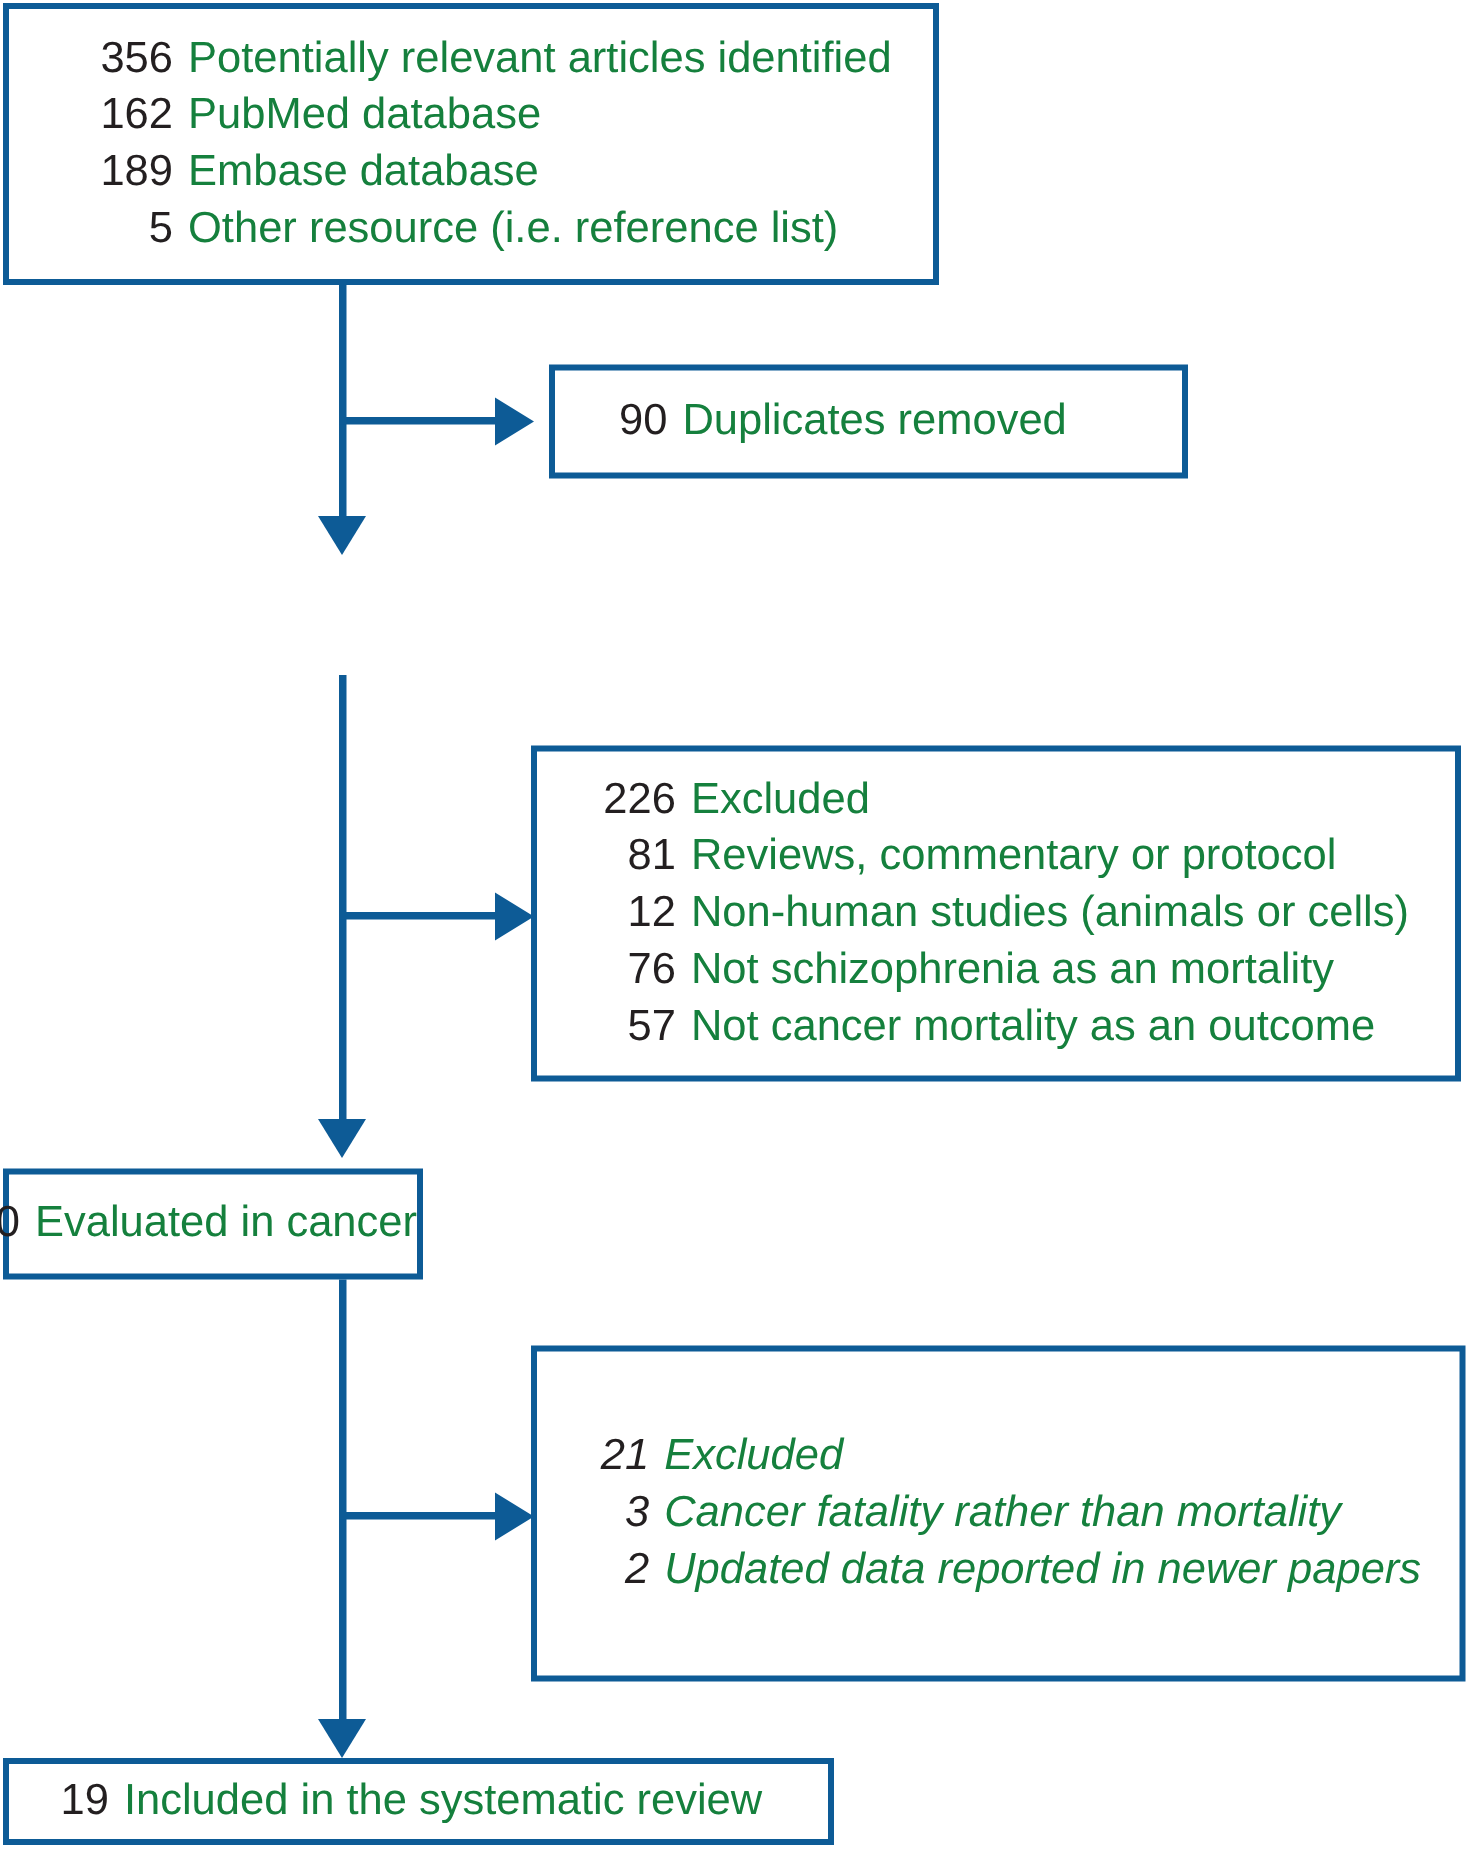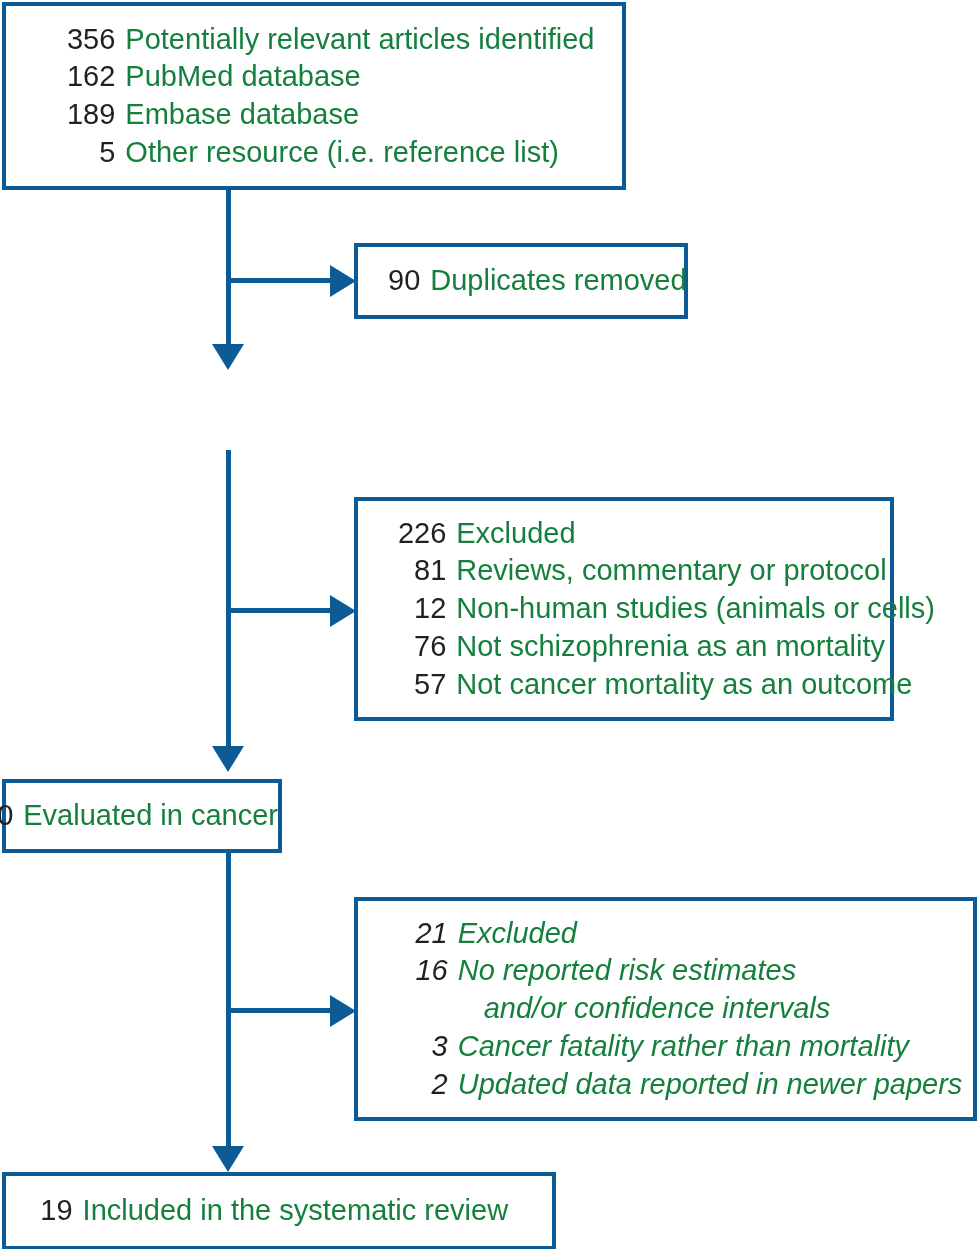--- a/index.html
+++ b/index.html
@@ -128,31 +128,31 @@
         <span class="num">189</span>
         <span class="txt">Embase database</span>
       </div>
       <div class="row indent1">
         <span class="num">5</span>
         <span class="txt">Other resource (i.e. reference list)</span>
       </div>
     </div>
   </div>
 
-  <div class="node" style="left:354px; top:243px; width:334px; height:76px; padding-left:30px;">
+  <div class="node" style="left:366px; top:243px; width:426px; height:76px; padding-left:30px;">
     <div class="lines">
       <div class="row">
         <span class="num">90</span>
         <span class="txt">Duplicates removed</span>
       </div>
     </div>
   </div>
 
 
-  <div class="node" style="left:354px; top:497px; width:540px; height:224px; padding-left:30px;">
+  <div class="node" style="left:354px; top:497px; width:620px; height:224px; padding-left:30px;">
     <div class="lines">
       <div class="row">
         <span class="num">226</span>
         <span class="txt">Excluded</span>
       </div>
       <div class="row indent1">
         <span class="num">81</span>
         <span class="txt">Reviews, commentary or protocol</span>
       </div>
       <div class="row indent1">
@@ -179,39 +179,31 @@
     </div>
   </div>
 
   <div class="node" style="left:354px; top:897px; width:623px; height:224px; padding-left:30px;font-style:italic;">
     <div class="lines">
       <div class="row">
         <span class="num">21</span>
         <span class="txt">Excluded</span>
       </div>
       <div class="row indent1">
-        <span class="num">16</span>
-        <span class="txt">No reported risk estimates</span>
-      </div>
-      <div class="row indent1 cont">
-        <span class="num"></span>
-        <span class="txt">and/or confidence intervals</span>
-      </div>
-      <div class="row indent1">
         <span class="num">3</span>
         <span class="txt">Cancer fatality rather than mortality</span>
       </div>
       <div class="row indent1">
         <span class="num">2</span>
         <span class="txt">Updated data reported in newer papers</span>
       </div>
     </div>
   </div>
 
-  <div class="node" style="left:2px; top:1172px; width:554px; height:78px; padding-left:30px;">
+  <div class="node" style="left:2px; top:1172px; width:554px; height:58px; padding-left:30px;">
     <div class="lines">
       <div class="row">
         <span class="num">19</span>
         <span class="txt">Included in the systematic review</span>
       </div>
     </div>
   </div>
 
 </div>
 

